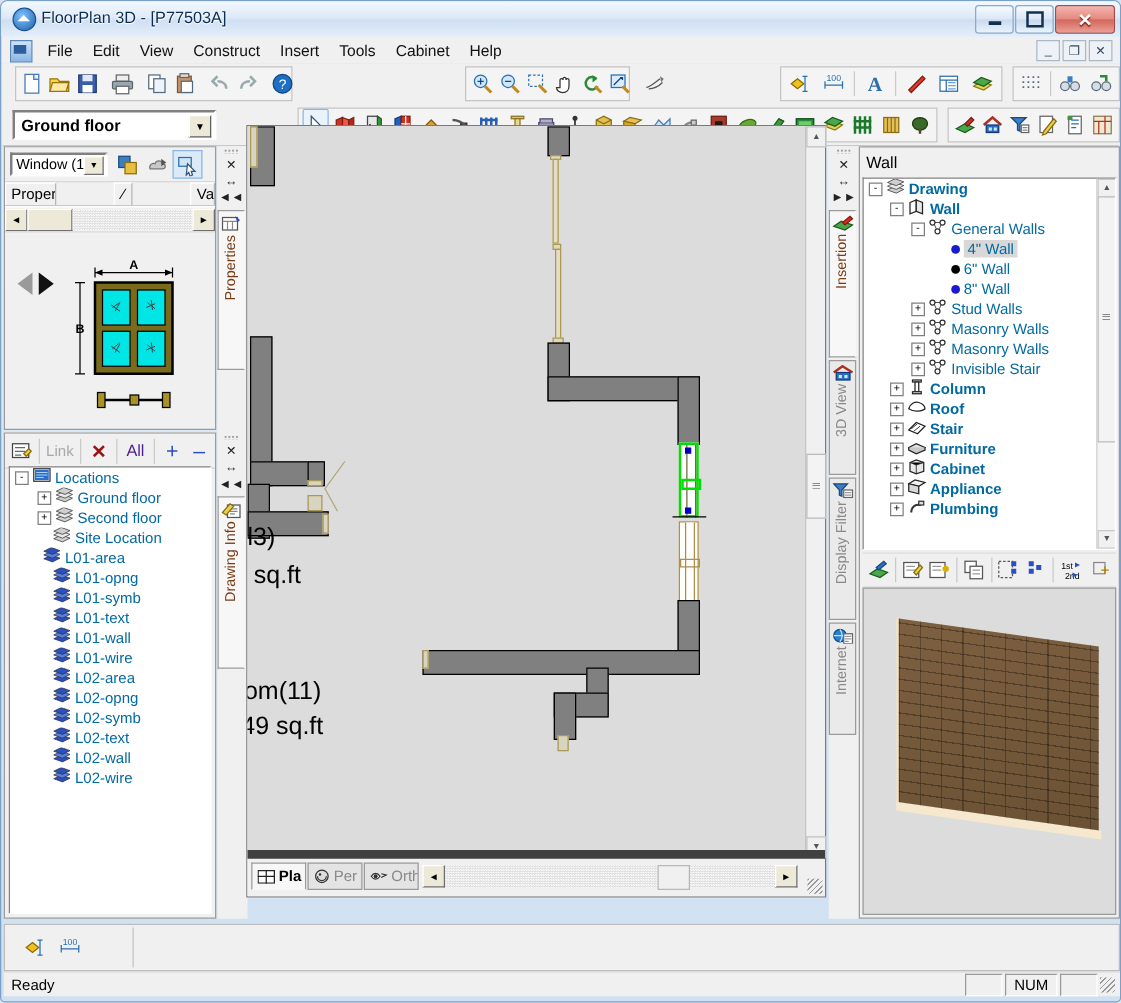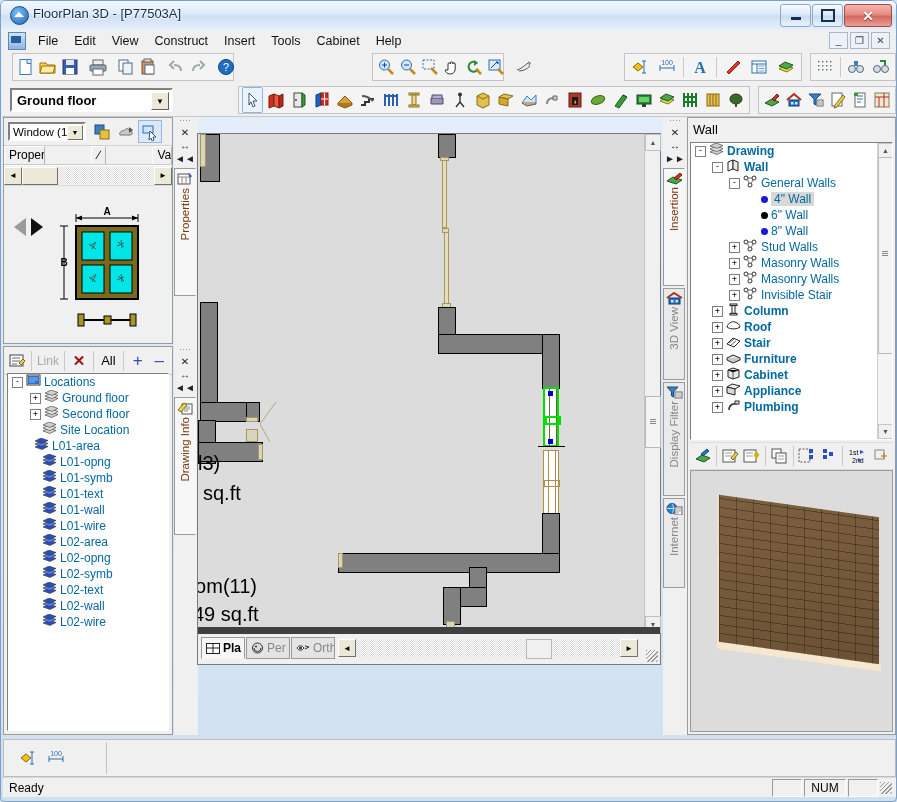--- a/index.html
+++ b/index.html
@@ -217,21 +217,21 @@
   }
   .vtab.active .vlabel{color:#7a3b12;}
   .vbtns{display:flex;flex-direction:column;align-items:center;padding-top:2px;}
   .vb{font-size:10px;color:#222;line-height:13px;height:13px;}
   .dotsgrip{width:12px;height:4px;margin:2px auto 1px;
     background-image:radial-gradient(#9a9a9a 40%,transparent 45%);
     background-size:3px 3px;}
 
   
   .mdiwrap{
-    position:absolute;left:196px;top:132px;width:464px;height:532px;
+    position:absolute;left:196px;top:99px;width:464px;height:618px;
     background:#fff;border:1px solid #7a7a7a;box-sizing:border-box;padding-left:32px;
   }
   .canvas{
     position:absolute;left:0;top:0;right:15px;bottom:31px;
     background:#dcdcdc;overflow:hidden;
   }
   .wall{position:absolute;background:#808080;border:1px solid #000;box-sizing:border-box;}
   .thinwall{position:absolute;border:1px solid #a89958;box-sizing:border-box;background:#d8d4c0;}
   .opening{position:absolute;border:1px solid #b08d4a;background:#fdfdf8;box-sizing:border-box;}
   .selwin{position:absolute;border:2px solid #00e000;background:#fff;box-sizing:border-box;}
@@ -847,21 +847,21 @@
               <rect x="2" y="3" width="13" height="11" fill="#fff" stroke="#444"></rect>
               <path d="M4 6h8M4 9h8M4 12h5" stroke="#5a6a7a"></path>
               <path d="M11 11l4-4 2 2-4 4z" fill="#e8d050" stroke="#8a6c10"></path>
             </svg>
         </div>
         <div class="tsep"></div>
         <div class="ptool" style="width:28px;color:#a8a8a8;font-size:12px;">Link</div>
         <div class="tsep"></div>
         <div class="ptool" style="color:#9a1414;font-size:15px;font-weight:bold;">✕</div>
         <div class="tsep"></div>
-        <div class="ptool" style="width:24px;color:#000000;font-size:13px;">All</div>
+        <div class="ptool" style="width:24px;color:#4c1d95;font-size:13px;">All</div>
         <div class="tsep"></div>
         <div class="ptool" style="color:#2a4fc0;font-size:17px;">+</div>
         <div class="ptool" style="color:#2a4fc0;font-size:17px;">–</div>
       </div>
       <div class="treewrap">
         <div id="loc-tree">
             <div class="trow" style="padding-left:4px;">
               <span class="tplus">-</span>
               <span><svg width="15" height="13" viewBox="0 0 15 13" style="flex:none;">
                   <rect x="1" y="1" width="13" height="10" fill="#fff" stroke="#333"></rect>

